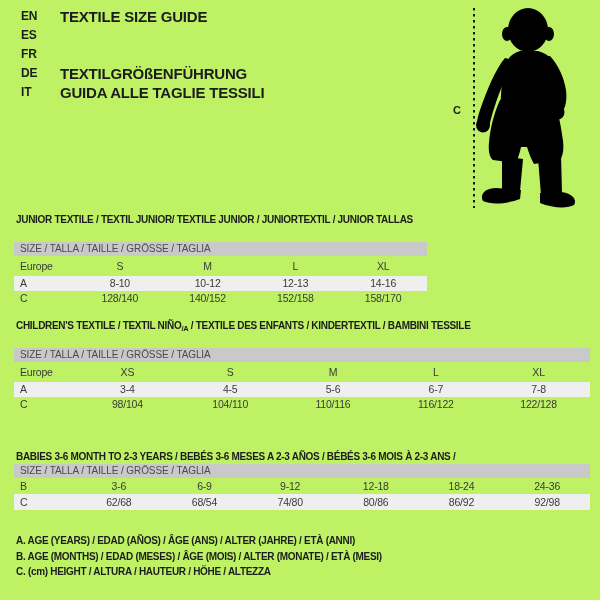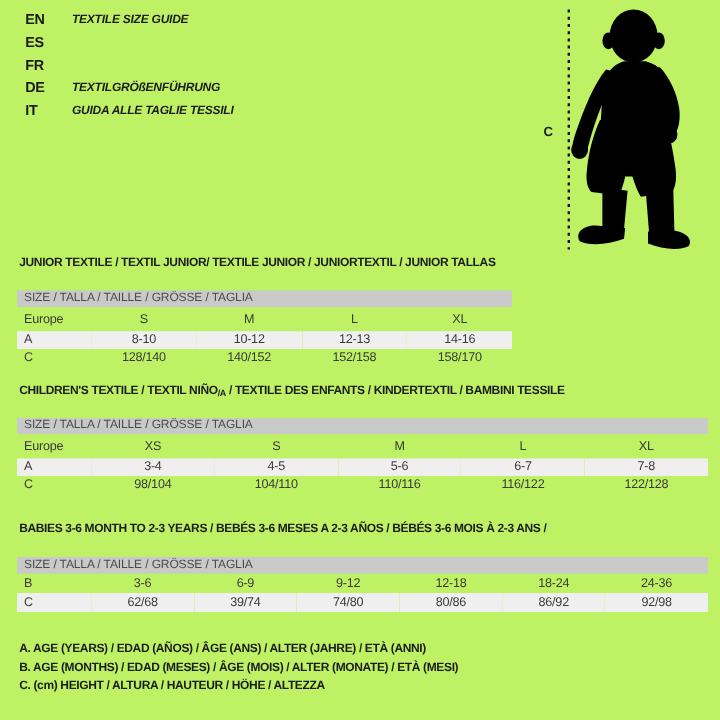--- a/index.html
+++ b/index.html
@@ -12,33 +12,33 @@
   }
   *{margin:0;padding:0;box-sizing:border-box;}
   html,body{background:#fff;}
   body{font-family:"Liberation Sans",sans-serif;}
   .page{position:relative;width:600px;height:600px;background:#bef264;overflow:hidden;}
 
   
   .lang-list{position:absolute;left:21px;top:7px;}
   .lang-row{display:flex;line-height:19px;}
   .lang-code{width:39px;font-size:12px;font-weight:bold;color:var(--text);letter-spacing:-0.2px;}
-  .lang-label{font-size:10px;font-weight:bold;color:var(--text);letter-spacing:-0.2px;white-space:nowrap;font-style:italic;}
+  .lang-label{font-size:15px;font-weight:bold;color:var(--text);letter-spacing:-0.2px;white-space:nowrap;}
 
   
   .baby{position:absolute;left:450px;top:0;}
   .baby .fill *{fill:var(--sil);}
   .measure-line{stroke:#151515;stroke-width:2;stroke-dasharray:2.5 3.5;fill:none;}
   .c-label{position:absolute;left:453px;top:104px;font-size:11px;font-weight:bold;color:var(--text);}
 
   
   .sec-title{position:absolute;font-size:10px;font-weight:bold;color:var(--text);letter-spacing:-0.3px;white-space:nowrap;line-height:14px;}
   #junior-title{left:16px;top:213px;}
   #children-title{left:16px;top:319px;}
-  #babies-title{left:16px;top:432px;line-height:17px;}
+  #babies-title{left:16px;top:448px;line-height:17px;}
   .sub{font-size:7.5px;vertical-align:-2px;}
 
   
   table.size-table{position:absolute;border-collapse:collapse;table-layout:fixed;}
   #junior-table{left:14px;top:242px;width:413px;}
   #children-table{left:14px;top:348px;width:576px;}
   #babies-table{left:14px;top:464px;width:576px;}
   col.lblcol{width:62px;}
   .size-table td{font-size:10.5px;color:var(--table-text);text-align:center;height:15px;line-height:15px;padding:0;letter-spacing:-0.2px;white-space:nowrap;overflow:hidden;}
   .size-table tr.first-data td{height:20px;line-height:20px;}
@@ -197,21 +197,21 @@
       <td>3-6</td>
       <td>6-9</td>
       <td>9-12</td>
       <td>12-18</td>
       <td>18-24</td>
       <td>24-36</td>
     </tr>
     <tr class="alt h16">
       <td class="lbl">C</td>
       <td>62/68</td>
-      <td>39/74</td>
+      <td>68/54</td>
       <td>74/80</td>
       <td>80/86</td>
       <td>86/92</td>
       <td>92/98</td>
     </tr>
   </tbody>
     </table>
 
   <div class="legend">
     <div class="legend-line">A. AGE (YEARS) / EDAD (AÑOS) / ÂGE (ANS) / ALTER (JAHRE) / ETÀ (ANNI)</div>

